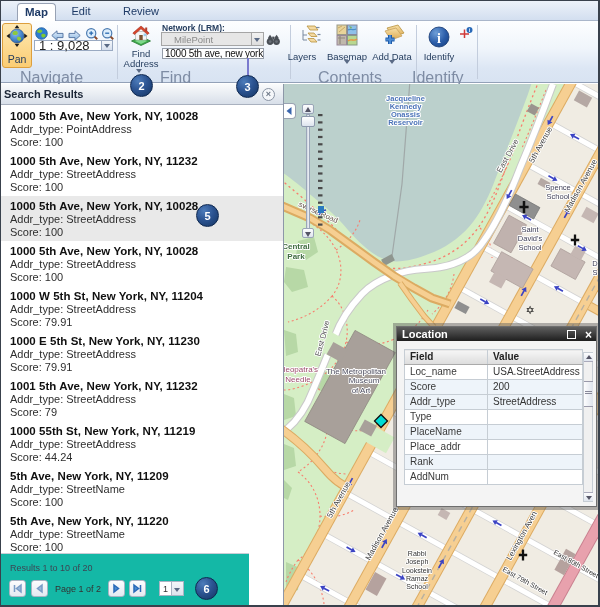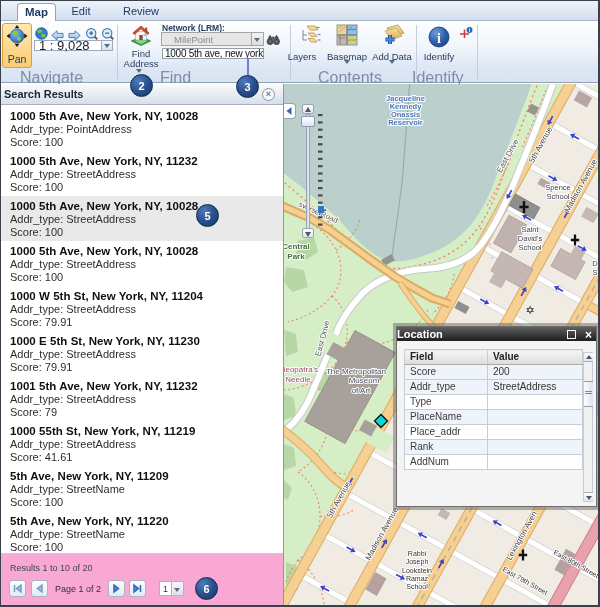--- a/index.html
+++ b/index.html
@@ -23,34 +23,34 @@
 .caret{position:absolute;width:0;height:0;border-left:3px solid transparent;border-right:3px solid transparent;border-top:4px solid #5a6a85}
 #main{position:absolute;left:0;top:84px;width:600px;height:523px}
 #panel{position:absolute;left:0;top:0;width:284px;height:523px;background:#fff;border-right:1px solid #8d97a8}
 #phead{position:absolute;left:0;top:0;width:283px;height:21px;background:linear-gradient(#fafbfc,#d8dfe9);border-bottom:1px solid #a9b1bf;font-size:11px;font-weight:bold;color:#1c2636;line-height:21px;padding-left:4px}
 #pclose{position:absolute;right:8px;top:4px;width:13px;height:13px;border:1px solid #8a94a4;border-radius:50%;color:#6a7585;font-size:9px;line-height:11px;text-align:center;background:#f5f7fa}
 #list{position:absolute;left:0;top:22px;width:283px}
 .item{padding:4px 0 0 10px;height:45px}
 .item .it{font-size:11.5px;font-weight:bold;color:#101010;line-height:13px;letter-spacing:0.05px}
 .item .ia{font-size:11px;color:#2e2e2e;line-height:12.5px}
 .item.hl{background:#e9e9e9}
-#pfoot{position:absolute;left:0;top:469px;width:283px;height:54px;border-top:1px solid #c8cdd6;background:#f9a8d4}
+#pfoot{position:absolute;left:0;top:469px;width:249px;height:54px;border-top:1px solid #c8cdd6;background:#14b8a6}
 #rcount{position:absolute;left:10px;top:9px;font-size:9px;color:#3c4654}
 .pgbtn{position:absolute;top:26px;width:17px;height:17px;border:1px solid #a9b4c4;border-radius:3px;background:linear-gradient(#fdfdfe,#e3e9f1)}
 .pgtxt{position:absolute;top:30px;font-size:9px;color:#333}
 #pgdd{position:absolute;left:159px;top:27px;width:13px;height:15px;background:#fff;border:1px solid #a9b4c4;font-size:9px;color:#333;text-align:center;line-height:14px}
 #pgdda{position:absolute;left:172px;top:27px;width:12px;height:15px;background:linear-gradient(#f4f6f9,#dce3ec);border:1px solid #a9b4c4;border-left:none}
 #map{position:absolute;left:284px;top:0;width:316px;height:523px;overflow:hidden}
 #collapse{position:absolute;left:0;top:19px;width:12px;height:16px;background:#fff;border:1px solid #99a2b2;border-left:none;border-radius:0 4px 4px 0}
 #slider{position:absolute;left:18px;top:20px}
 .sl-btn{position:absolute;width:12px;height:10px;background:linear-gradient(#fdfdfe,#dfe5ee);border:1px solid #9aa5b8;border-radius:2px}
 #sl-track{position:absolute;left:4px;top:10px;width:4px;height:116px;background:linear-gradient(90deg,#cdd4e0,#eef1f6);border:1px solid #9aa5b8}
 #sl-thumb{position:absolute;left:-1px;top:12px;width:14px;height:11px;background:linear-gradient(#ffffff,#dde4ee);border:1px solid #8d99ad;border-radius:2px}
 #popup{position:absolute;left:112px;top:242px;width:201px;height:181px;background:#f4f4f4;border:1px solid #6e6e6e;outline:3px solid rgba(90,90,90,0.45)}
-#ptitle{position:absolute;left:0;top:0;width:199px;height:14px;background:linear-gradient(#5f5f5f,#1e1e1e);color:#fff;font-size:11px;font-weight:bold;line-height:14px;}
+#ptitle{position:absolute;left:0;top:0;width:199px;height:14px;background:linear-gradient(#5f5f5f,#1e1e1e);color:#fff;font-size:11px;font-weight:bold;line-height:14px;padding-left:5px}
 #pwin-max{position:absolute;right:20px;top:3px;width:9px;height:9px;border:1.5px solid #fff}
 #pwin-x{position:absolute;right:4px;top:1px;color:#fff;font-size:12px;font-weight:bold}
 #ptable{width:179px;border-collapse:collapse;background:#fff}
 #ptable td,#ptable th{border:1px solid #c6cdd4;font-size:10px;padding:1px 0 1px 5px;color:#333;text-align:left;height:12px;line-height:12px}
 #ptable th{background:linear-gradient(#f6f6f6,#dcdcdc);border-bottom:1px solid #aaa;color:#222;height:12px}
 #ptable td.fc{width:83px;color:#3a3a3a}
 #ptable tr{height:14px}
 #tclip{position:absolute;left:7px;top:22px;width:179px;height:152px;overflow:hidden}
 #ptable tr.alt td{background:#eef4fa}
 #pscroll{position:absolute;left:186px;top:25px;width:10px;height:150px;background:#f0f0f0;border:1px solid #c6cdd4}
@@ -244,21 +244,21 @@
             <div class="ia">Score: 79.91</div>
           </div>
           <div class="item">
             <div class="it">1001 5th Ave, New York, NY, 11232</div>
             <div class="ia">Addr_type: StreetAddress</div>
             <div class="ia">Score: 79</div>
           </div>
           <div class="item">
             <div class="it">1000 55th St, New York, NY, 11219</div>
             <div class="ia">Addr_type: StreetAddress</div>
-            <div class="ia">Score: 41.61</div>
+            <div class="ia">Score: 44.24</div>
           </div>
           <div class="item">
             <div class="it">5th Ave, New York, NY, 11209</div>
             <div class="ia">Addr_type: StreetName</div>
             <div class="ia">Score: 100</div>
           </div>
           <div class="item">
             <div class="it">5th Ave, New York, NY, 11220</div>
             <div class="ia">Addr_type: StreetName</div>
             <div class="ia">Score: 100</div>
@@ -584,20 +584,24 @@
     <div id="pwin-max"></div>
           <div id="pwin-x">×</div>
 
      <div id="tclip">
             <table id="ptable">
               <tbody>
                 <tr>
                   <th style="width:83px">Field</th>
                   <th>Value</th>
                 </tr>
+                <tr class="">
+                  <td class="fc">Loc_name</td>
+                  <td class="vc">USA.StreetAddress</td>
+                </tr>
                 <tr class="alt">
                   <td class="fc">Score</td>
                   <td class="vc">200</td>
                 </tr>
                 <tr class="alt">
                   <td class="fc">Addr_type</td>
                   <td class="vc">StreetAddress</td>
                 </tr>
                 <tr class="">
                   <td class="fc">Type</td>

